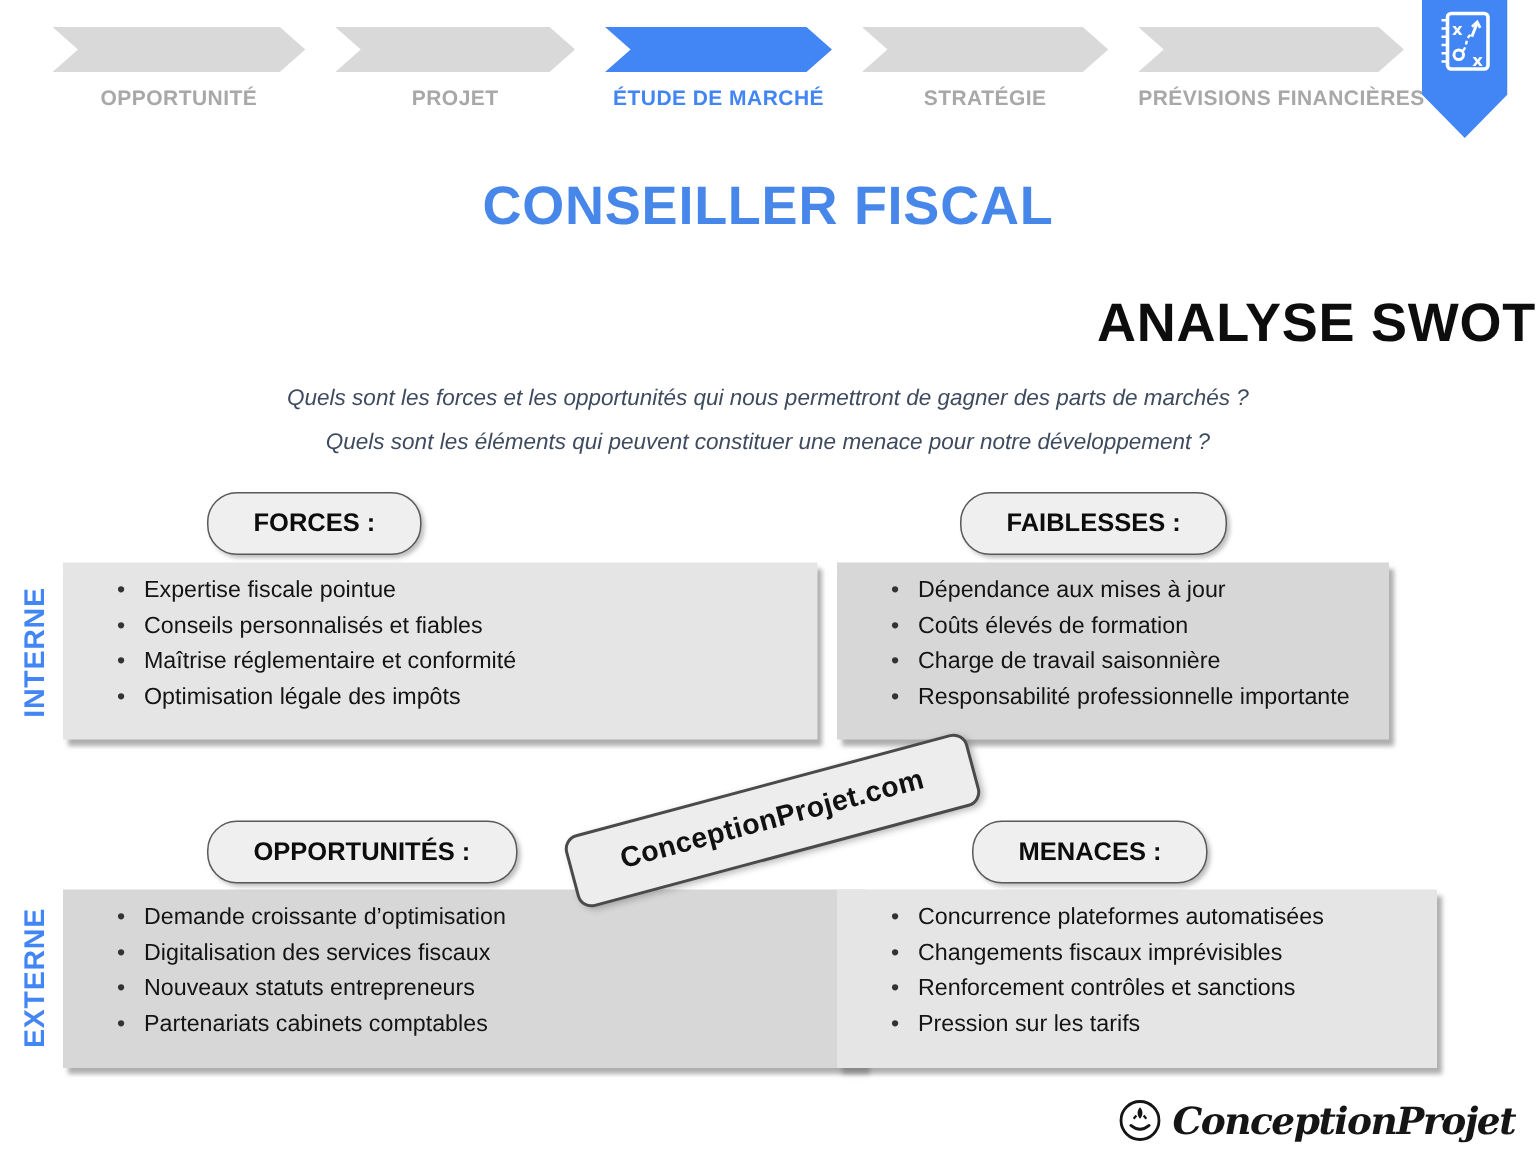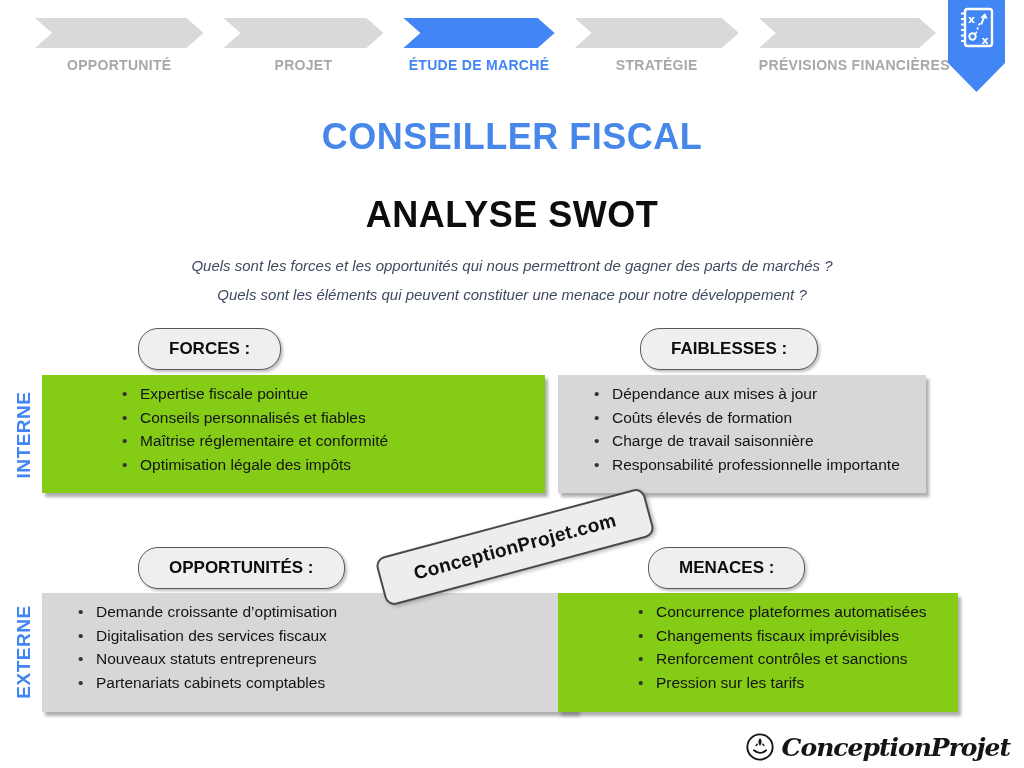--- a/index.html
+++ b/index.html
@@ -22,36 +22,36 @@
     color:#A8A8A8;letter-spacing:.3px;white-space:nowrap;
   }
   .step.active .step-label{color:#4285F4;}
 
   
   .badge{position:absolute;left:948px;top:0;width:57px;height:92px;}
 
   
   .title{position:absolute;left:0;top:116px;width:100%;text-align:center;
     font-size:36px;font-weight:700;color:#4787EA;letter-spacing:.5px;}
-  .subtitle{position:absolute;left:0;top:194px;width:100%;text-align:center;
+  .subtitle{position:absolute;left:0;top:194px;width:100%;text-align:right;
     font-size:36px;font-weight:700;color:#0d0d0d;letter-spacing:.5px;}
   .question{position:absolute;left:0;width:100%;text-align:center;
     font-style:italic;font-size:15px;color:#3E4A5E;}
   .q1{top:257px;} .q2{top:286px;}
 
   
   .qlabel{
     position:absolute;background:#EFEFEF;border:1.6px solid #595959;border-radius:20px;
     padding:10px 30px;font-size:17px;font-weight:700;color:#0d0d0d;
     box-shadow:2px 2px 3px rgba(110,110,110,.45);z-index:3;white-space:nowrap;
   }
 
   
   .panel{position:absolute;box-shadow:3px 4px 3px rgba(110,110,110,.55);z-index:1;}
-  .panel.blue{background:#84cc16;padding-left:44px;}
+  .panel.blue{background:#e5e5e5;}
   .panel.gray{background:#D7D7D7;}
   .panel ul{list-style:none;margin:0;padding:11px 8px 0 36px;}
   .panel li{
     position:relative;padding-left:18px;margin-bottom:8px;
     font-size:15.5px;color:#141414;line-height:15.5px;white-space:nowrap;
   }
   .panel li::before{content:"\2022";position:absolute;left:0;top:0;color:#333;}
 
   
   .vlabel{

